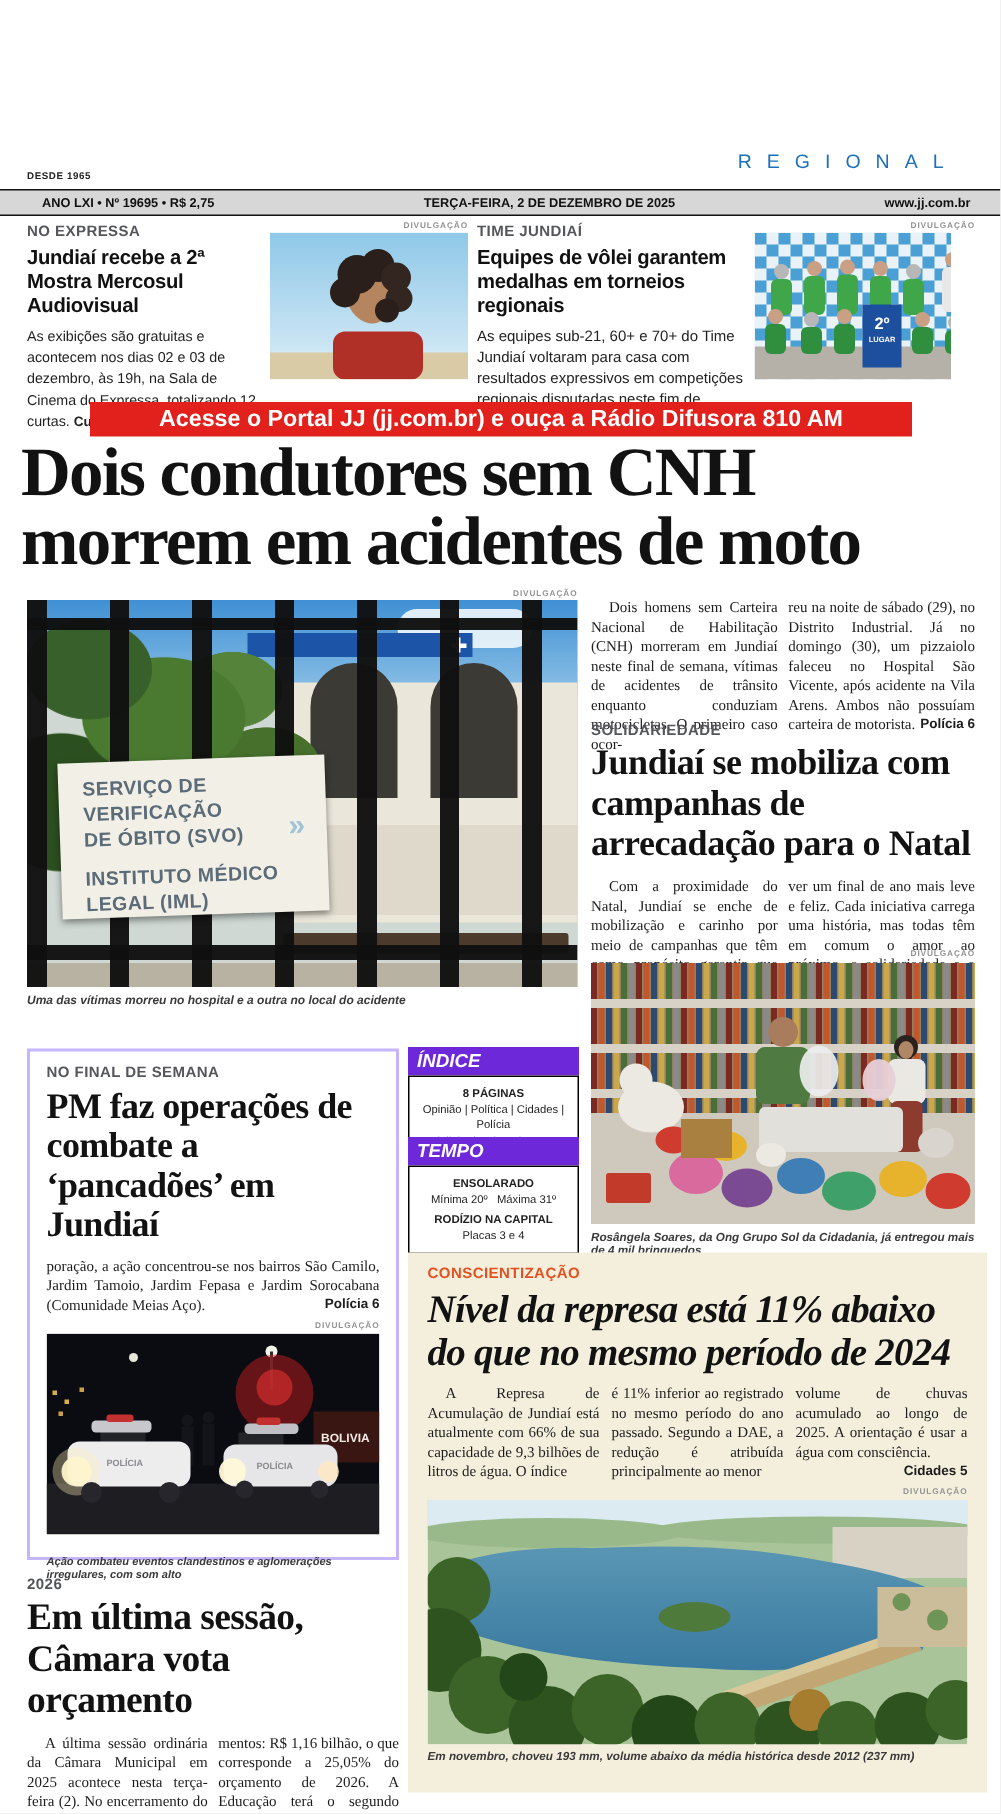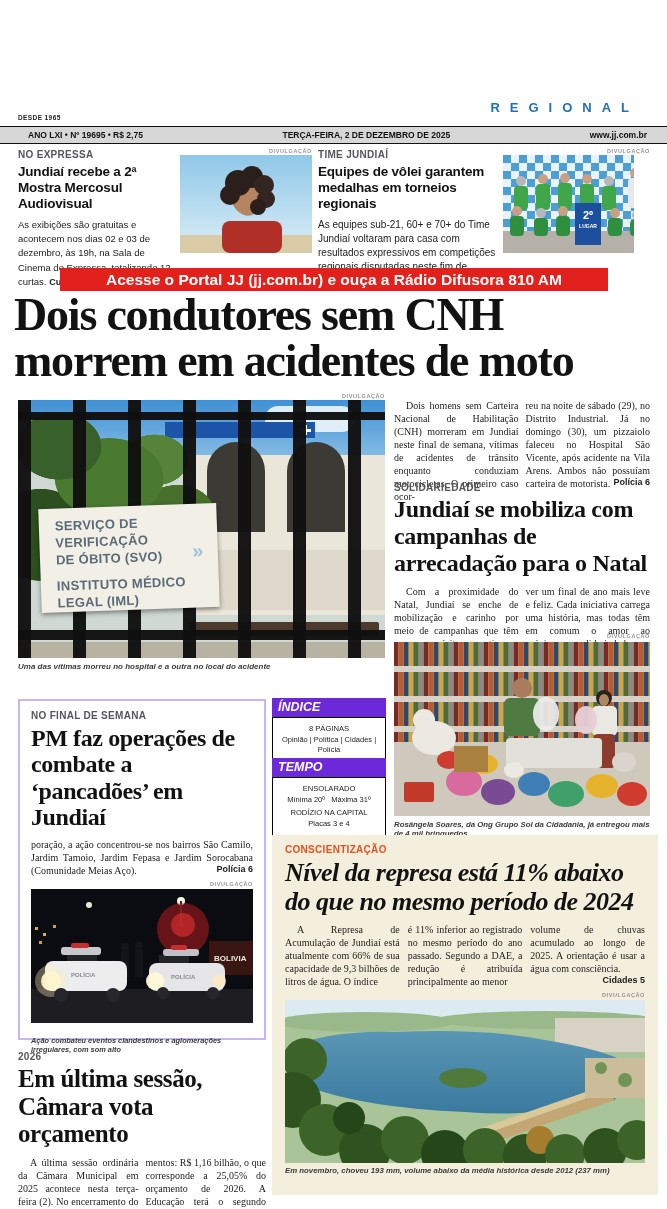--- a/index.html
+++ b/index.html
@@ -4,21 +4,21 @@
 <style>
   *{margin:0;padding:0;box-sizing:border-box}
   html,body{background:#e8e8e8}
   .page{position:relative;width:667px;height:1209px;background:#ffffff;margin:0 auto;
         font-family:"Liberation Sans",sans-serif;color:#1a1a1a;overflow:hidden}
   .abs{position:absolute}
 
   
   .logo{left:0;top:2;width:100%;text-align:center;font-family:"DejaVu Serif",serif;
         font-style:italic;font-weight:bold;font-size:64px;color:#1d71b8;letter-spacing:2px;line-height:1.45}
-  .logo-sub{right:28px;top:100px;font-size:13px;font-weight:bold;letter-spacing:10px;color:#1d71b8}
+  .logo-sub{right:28px;top:100px;font-size:13px;font-weight:normal;letter-spacing:10px;color:#1d71b8}
   .since{left:18px;top:114px;font-size:6.5px;font-weight:bold;letter-spacing:.4px;color:#222}
   .infobar{left:0;top:126px;width:667px;height:18px;background:#d7d7d7;
            border-top:1.5px solid #111;border-bottom:1.5px solid #111;
            display:flex;align-items:center;justify-content:space-between;
            padding:0 20px 0 28px;font-size:8.5px;font-weight:bold;color:#111}
 
   
   .kicker{font-size:10px;font-weight:bold;color:#55565b;letter-spacing:.3px}
   .kicker.orange{color:#e2511f}
   .hl-sans{font-size:13.5px;line-height:1.18;font-weight:bold;color:#111;margin-top:4px;letter-spacing:-.2px}
@@ -64,21 +64,21 @@
   .pm-box .cols{margin-top:7px}
   .pm-photo{width:100%;height:134px;margin-top:2px}
   .pm-caption{font-size:7.4px;margin-top:13px}
   .pm-credit{margin-top:4px}
 
   .side-box{width:114px}
   .side-box .head{background:#6d28d9;color:#fff;font-style:italic;font-weight:bold;
                   font-size:12.5px;padding:2px 6px 3px}
   .side-box .bd{border:1.2px solid #000;background:#fff;text-align:center;
                 padding:6px 2px;font-size:7.5px;line-height:1.4;color:#222}
-  .side-box .b{font-weight:normal;font-size:7.6px}
+  .side-box .b{font-weight:bold;font-size:7.6px}
   .indice-box{left:272px;top:698px}
   .tempo-box{left:272px;top:758px}
 
   .cream{left:272px;top:835px;width:386px;height:360px;background:#f4efdd;padding:9px 13px}
   .cream .hl-serif{font-size:26px;line-height:1.12;font-style:italic;letter-spacing:-.5px;margin-top:3px}
   .cream .cols{gap:8px;margin-top:7px}
   .lake-photo{width:100%;height:163px;margin-top:2px}
   .cream .caption{margin-top:3px;font-size:7.8px}
   .cream .credit{margin-top:4px}
 

